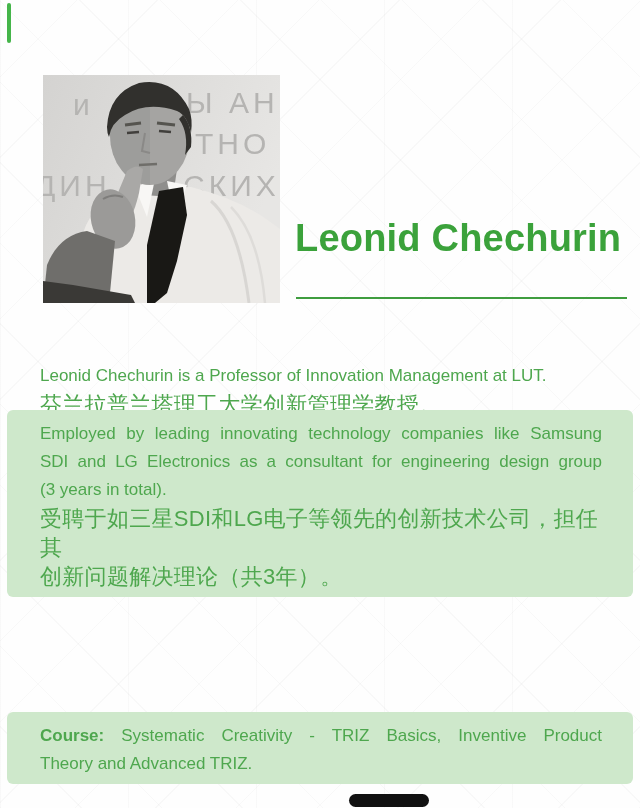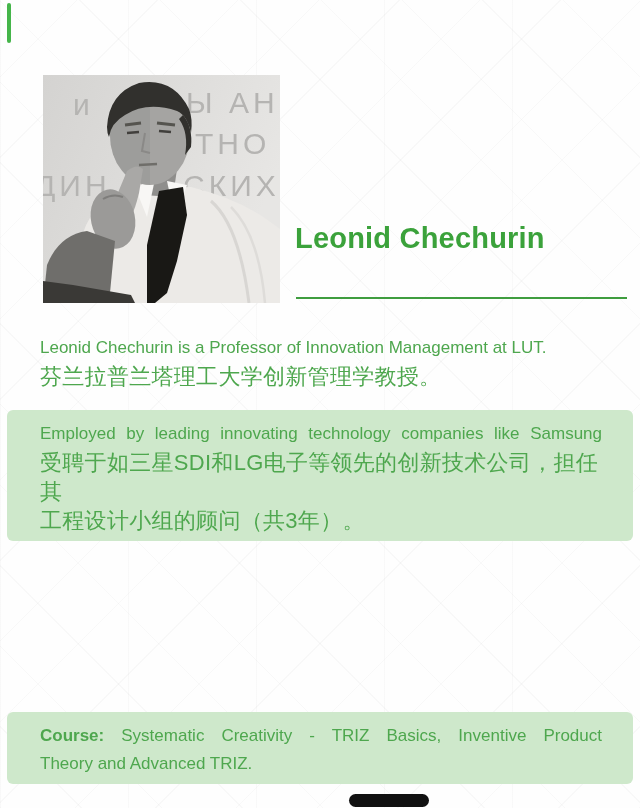--- a/index.html
+++ b/index.html
@@ -17,27 +17,27 @@
   }
   .accent-bar{
     position:absolute;left:7px;top:3px;width:4px;height:40px;
     border-radius:2px;background:#45b54a;
   }
   .photo{
     position:absolute;left:43px;top:75px;width:237px;height:228px;overflow:hidden;
   }
   .name-block{
     position:absolute;left:295px;top:221px;width:340px;
-    color:#3ba23b;font-weight:bold;font-size:29px;line-height:35px;
+    color:#3ba23b;font-weight:bold;font-size:38px;line-height:35px;
     letter-spacing:0.2px;
   }
   .underline{
     position:absolute;left:296px;top:297px;width:331px;height:2px;background:#3f9d3f;
   }
-  .txt{position:absolute;left:40px;width:562px;color:#4ea74e;}
+  .txt{position:absolute;left:40px;width:562px;color:#4ea74e;margin-top:28px;}
   .hl{
     position:absolute;left:7px;width:626px;box-sizing:border-box;
     background:#cee8cb;border-radius:6px;color:#4ea74e;
     padding:10px 31px 6px 33px;
   }
   .ln{font-size:17px;line-height:28px;white-space:normal;}
   .ln-j{text-align:justify;text-align-last:justify;}
   .zh{font-size:22px;line-height:29px;letter-spacing:0.3px;}
   .b{font-weight:bold;}
   .p1{top:334px;}
@@ -105,22 +105,24 @@
   </div>
   <div class="underline"></div>
 
   <div class="txt p1">
     <div class="ln">Leonid Chechurin is a Professor of Innovation Management at LUT.</div>
     <div class="ln zh">芬兰拉普兰塔理工大学创新管理学教授。</div>
   </div>
 
   <div class="hl hl1">
     <div class="ln ln-j">Employed by leading innovating technology companies like Samsung</div>
+    <div class="ln ln-j">SDI and LG Electronics as a consultant for engineering design group</div>
+    <div class="ln">(3 years in total).</div>
     <div class="ln zh">受聘于如三星SDI和LG电子等领先的创新技术公司，担任其</div>
-    <div class="ln zh">工程设计小组的顾问（共3年）。</div>
+    <div class="ln zh">创新问题解决理论（共3年）。</div>
   </div>
 
 
   <div class="hl hl2">
     <div class="ln ln-j"><span class="b">Course:</span> <span>Systematic Creativity - TRIZ Basics, Inventive Product</span></div>
     <div class="ln">Theory and Advanced TRIZ.</div>
   </div>
 
   <div class="bottom-bar"></div>
 

